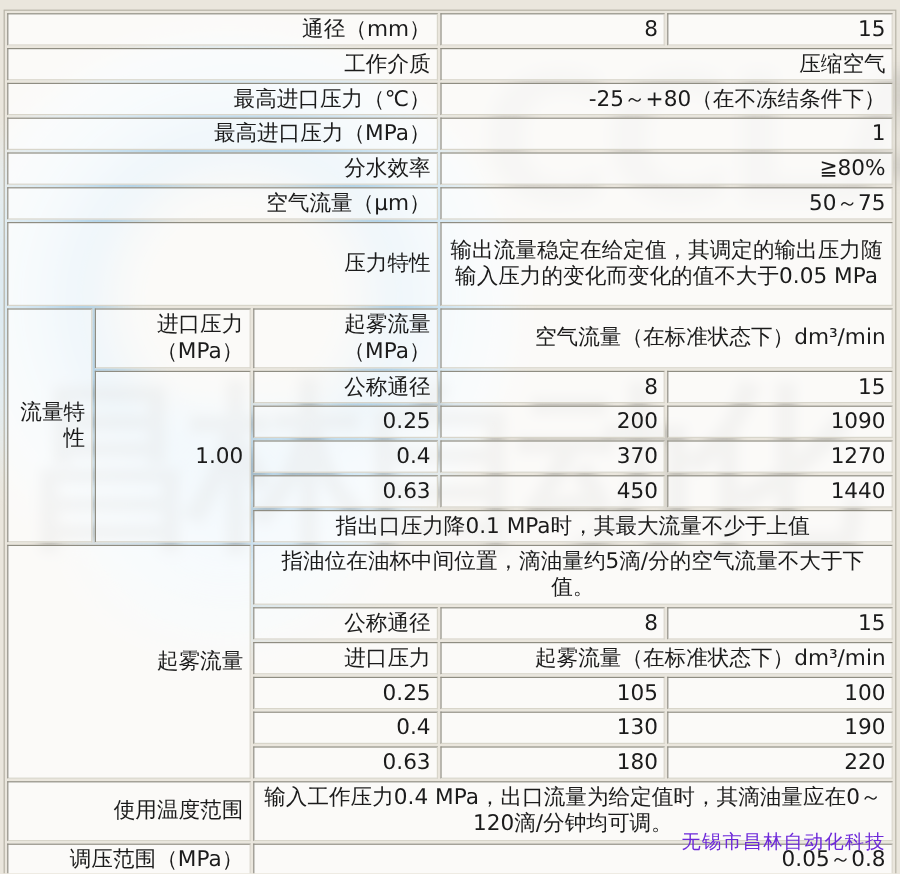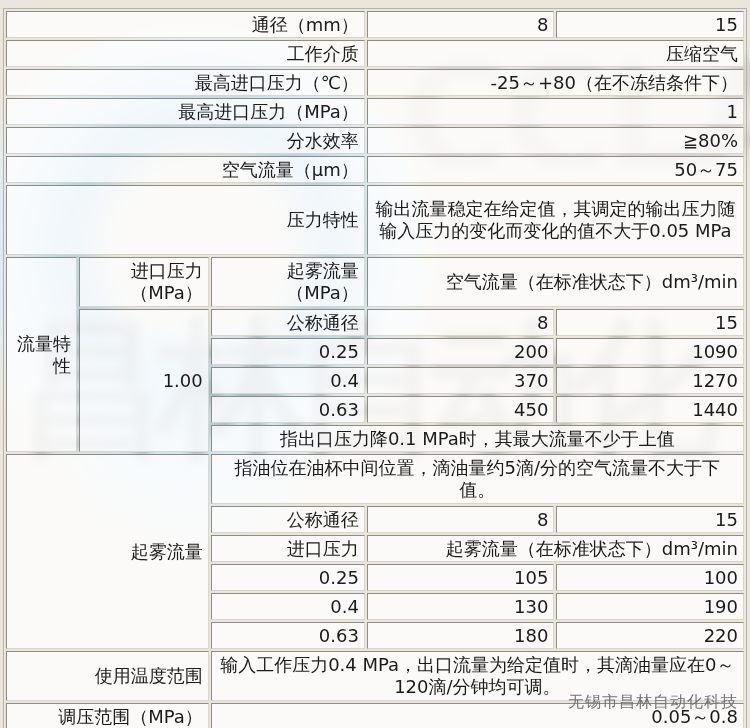--- a/index.html
+++ b/index.html
@@ -43,21 +43,21 @@
   .wm-brand{
     left:18px;top:290px;
     font-size:150px;font-weight:bold;letter-spacing:-12px;
     color:rgba(105,105,103,0.30);
     filter:blur(5px);
     white-space:nowrap;
   }
   .wm-footer{
     right:12px;top:692px;z-index:2;
     font-size:16px;letter-spacing:1px;
-    color:#737373;
+    color:#6d28d9;
     white-space:nowrap;
   }
   
   table.spec{
     position:relative;z-index:1;
     margin:8px 0 0 3px;
     width:744px;
     table-layout:fixed;
     border-collapse:separate;
     border-spacing:2px;

